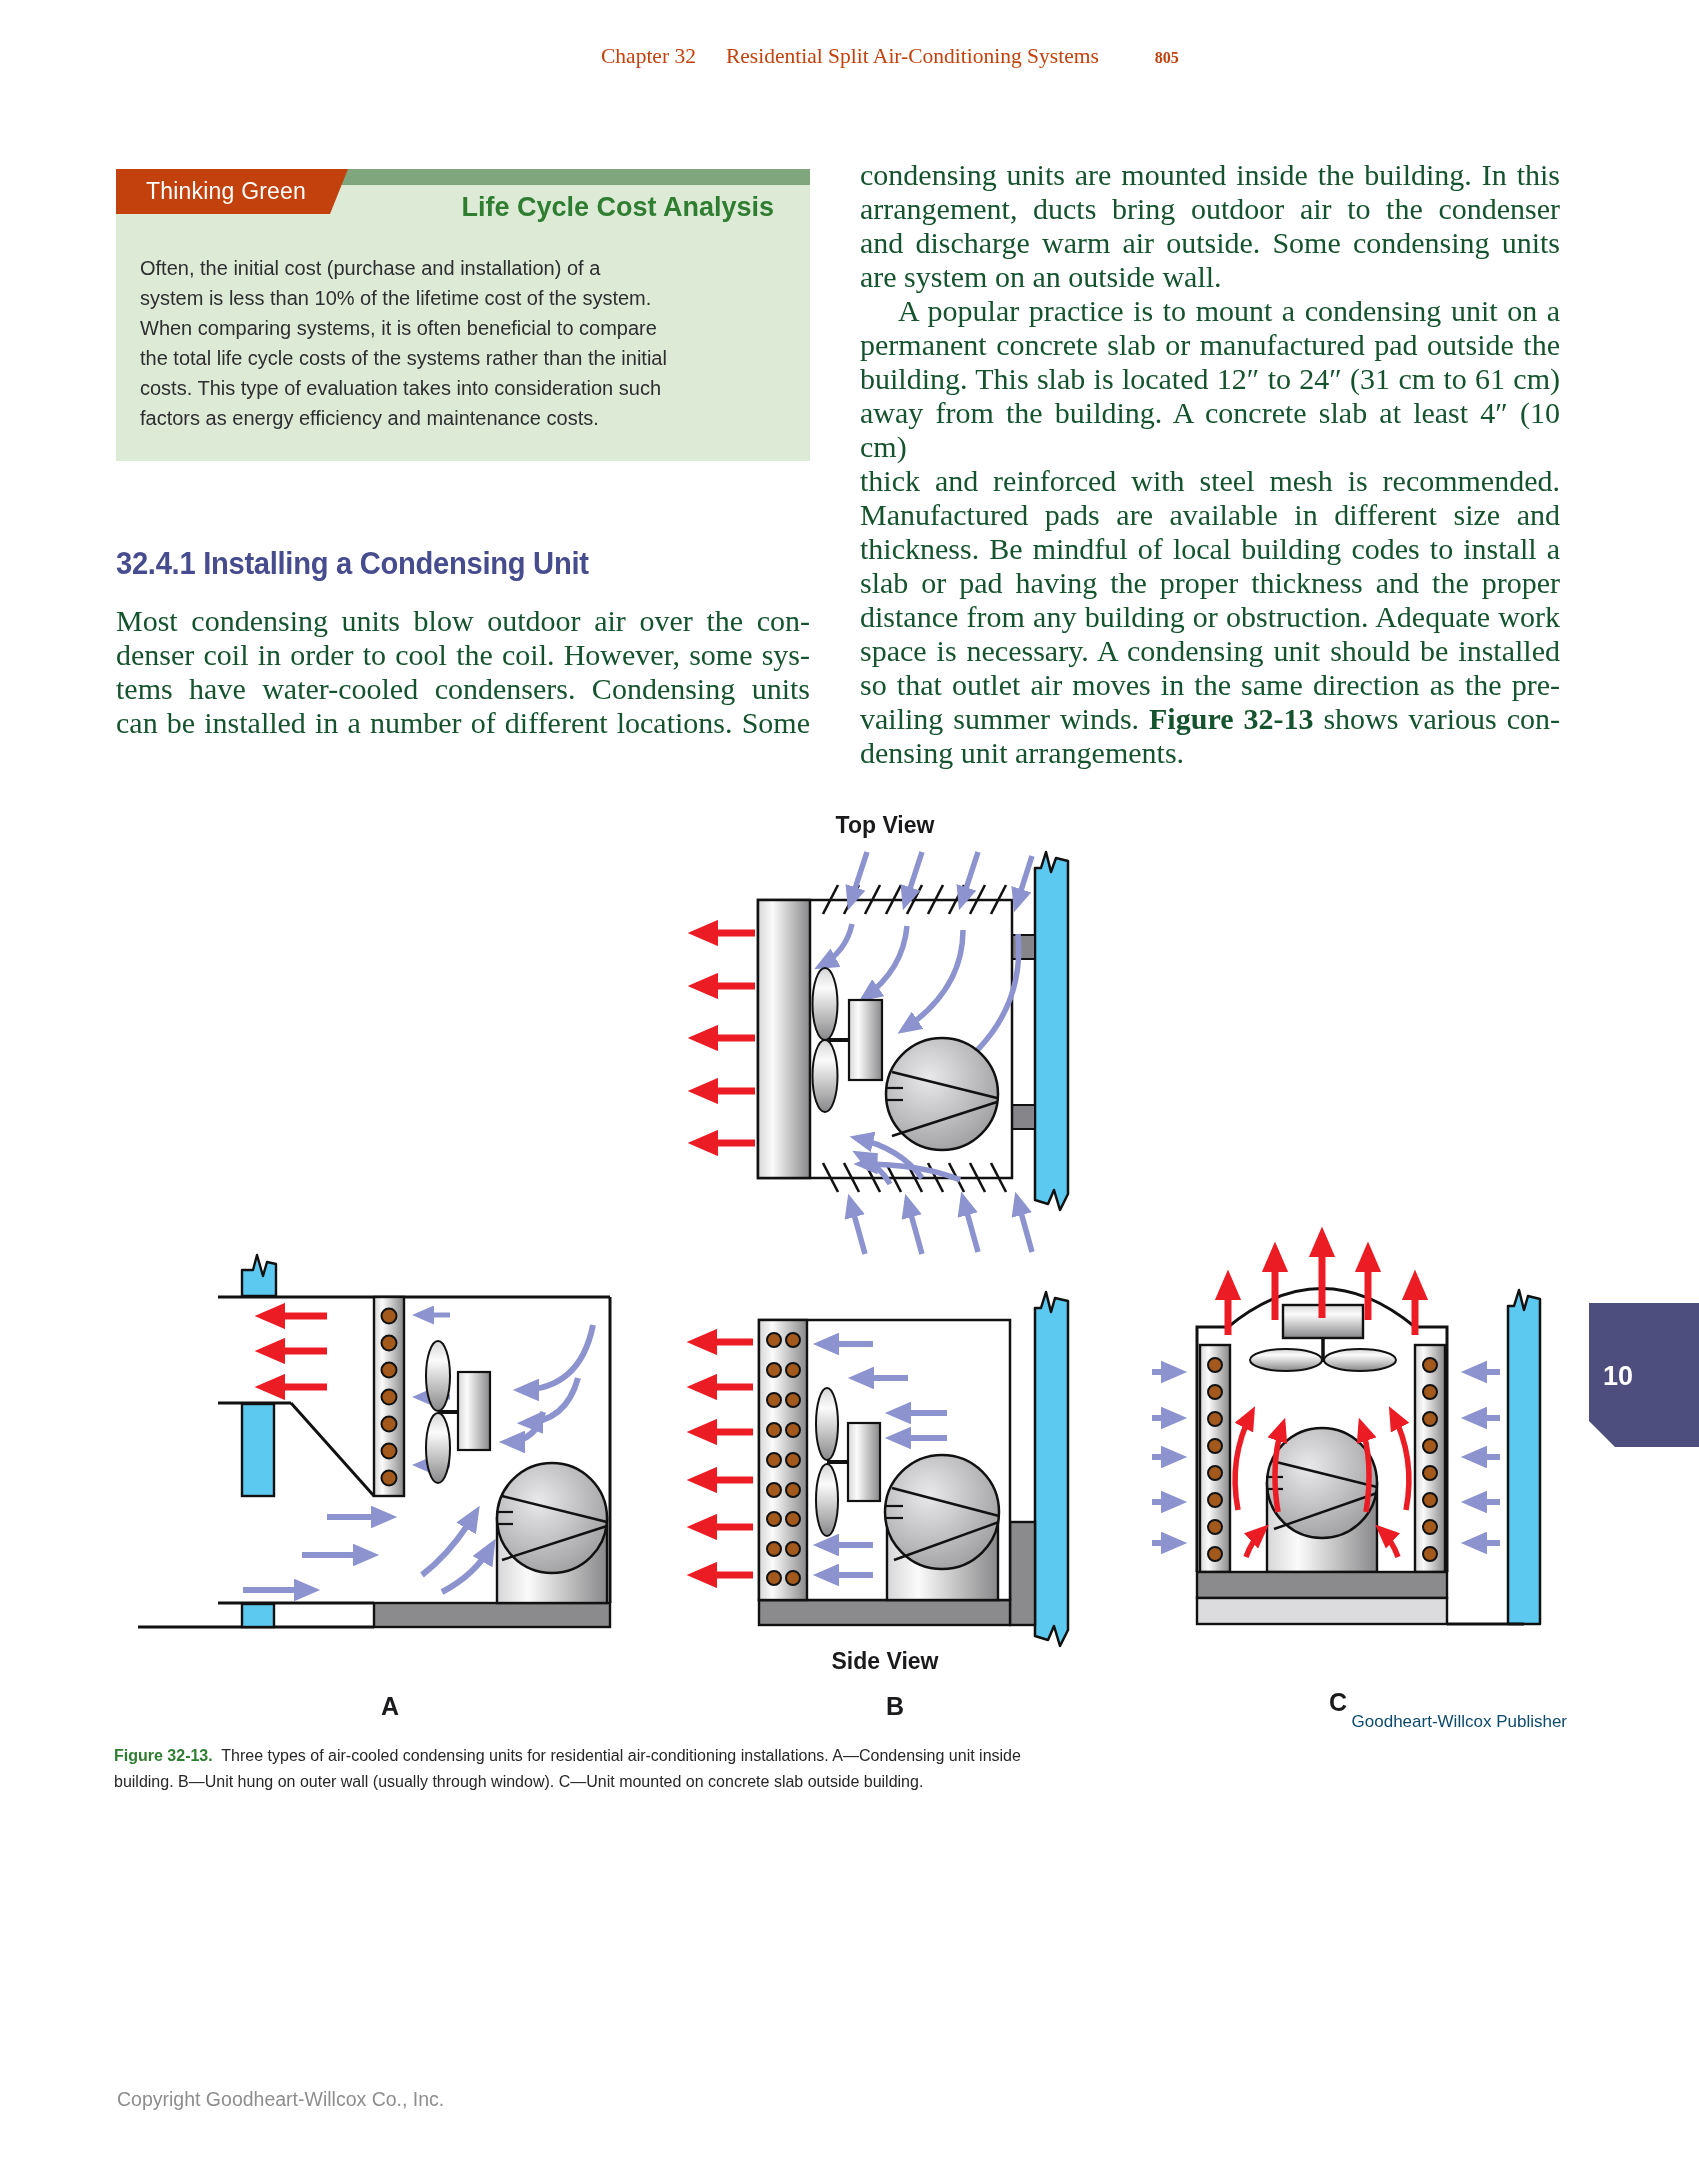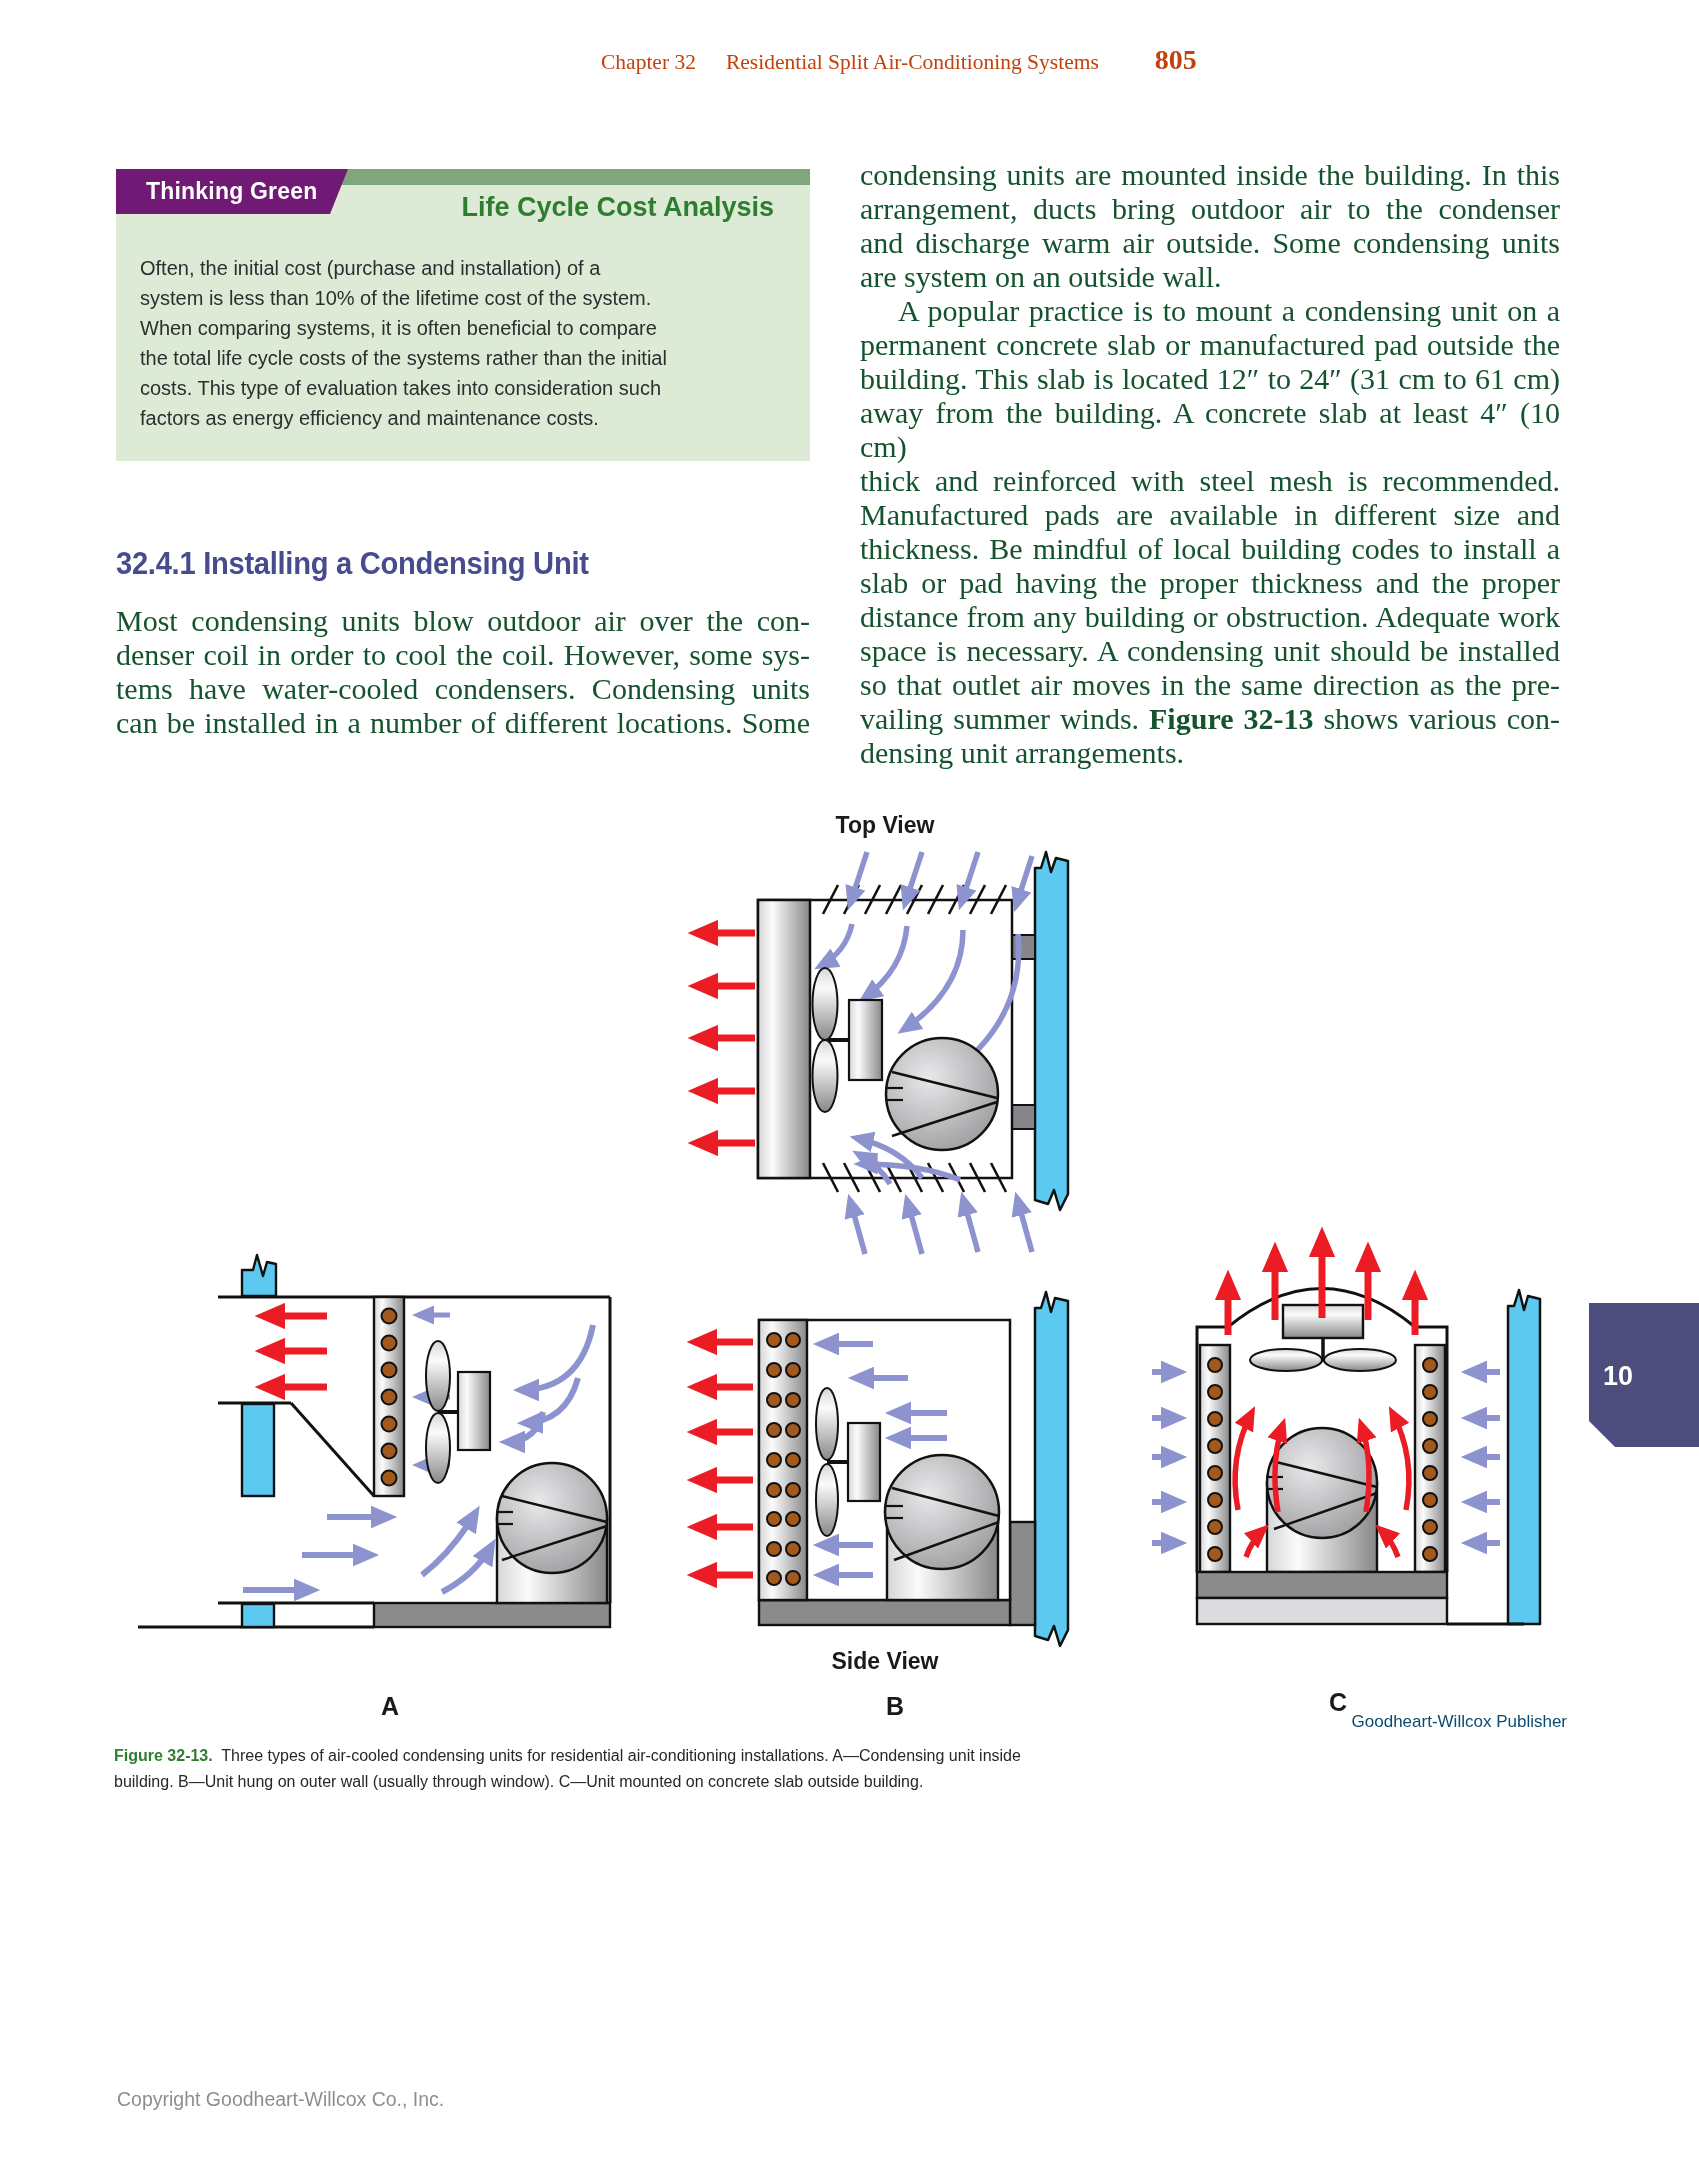--- a/index.html
+++ b/index.html
@@ -4,28 +4,28 @@
 <style>
   html,body{margin:0;padding:0;background:#ffffff;}
   .page{position:relative;width:1699px;height:2175px;background:#fff;overflow:hidden;
         font-family:"Liberation Sans",sans-serif;}
   .abs{position:absolute;}
 
   
   .running-head{top:44px;left:601px;font-family:"Liberation Serif",serif;font-size:21.5px;
                 color:#c2410c;display:flex;align-items:baseline;}
   .running-head .chap{margin-right:30px;}
-  .running-head .pnum{font-weight:bold;margin-left:56px;font-size:28px;}
+  .running-head .pnum{font-weight:bold;margin-left:56px;font-size:16px;}
 
   
   .green-box{left:116px;top:169px;width:694px;height:292px;background:#ddead6;}
   .green-strip{position:absolute;left:0;top:0;width:100%;height:16px;background:#7fa67c;}
-  .green-tab{position:absolute;left:0;top:0;width:232px;height:45px;background:#701a75;
+  .green-tab{position:absolute;left:0;top:0;width:232px;height:45px;background:#c2410c;
              clip-path:polygon(0 0,100% 0,calc(100% - 18px) 100%,0 100%);
-             color:#fff;font-weight:bold;font-size:23px;line-height:45px;padding-left:30px;
+             color:#fff;font-weight:normal;font-size:23px;line-height:45px;padding-left:30px;
              box-sizing:border-box;letter-spacing:.2px;}
   .green-title{position:absolute;top:23px;right:36px;color:#2f7d31;font-weight:bold;font-size:27px;}
   .green-body{position:absolute;left:24px;right:28px;top:84px;font-size:20px;line-height:30px;color:#2e2e30;}
 
   
   .section-heading{left:116px;top:546px;color:#474c8f;font-weight:bold;font-size:31px;
                    letter-spacing:-.3px;transform:scaleX(.94);transform-origin:left;}
   .serif{font-family:"Liberation Serif",serif;font-size:30px;line-height:34px;color:#14532d;}
   .col-left{left:116px;top:604px;width:694px;}
   .col-right{left:860px;top:158px;width:700px;}

